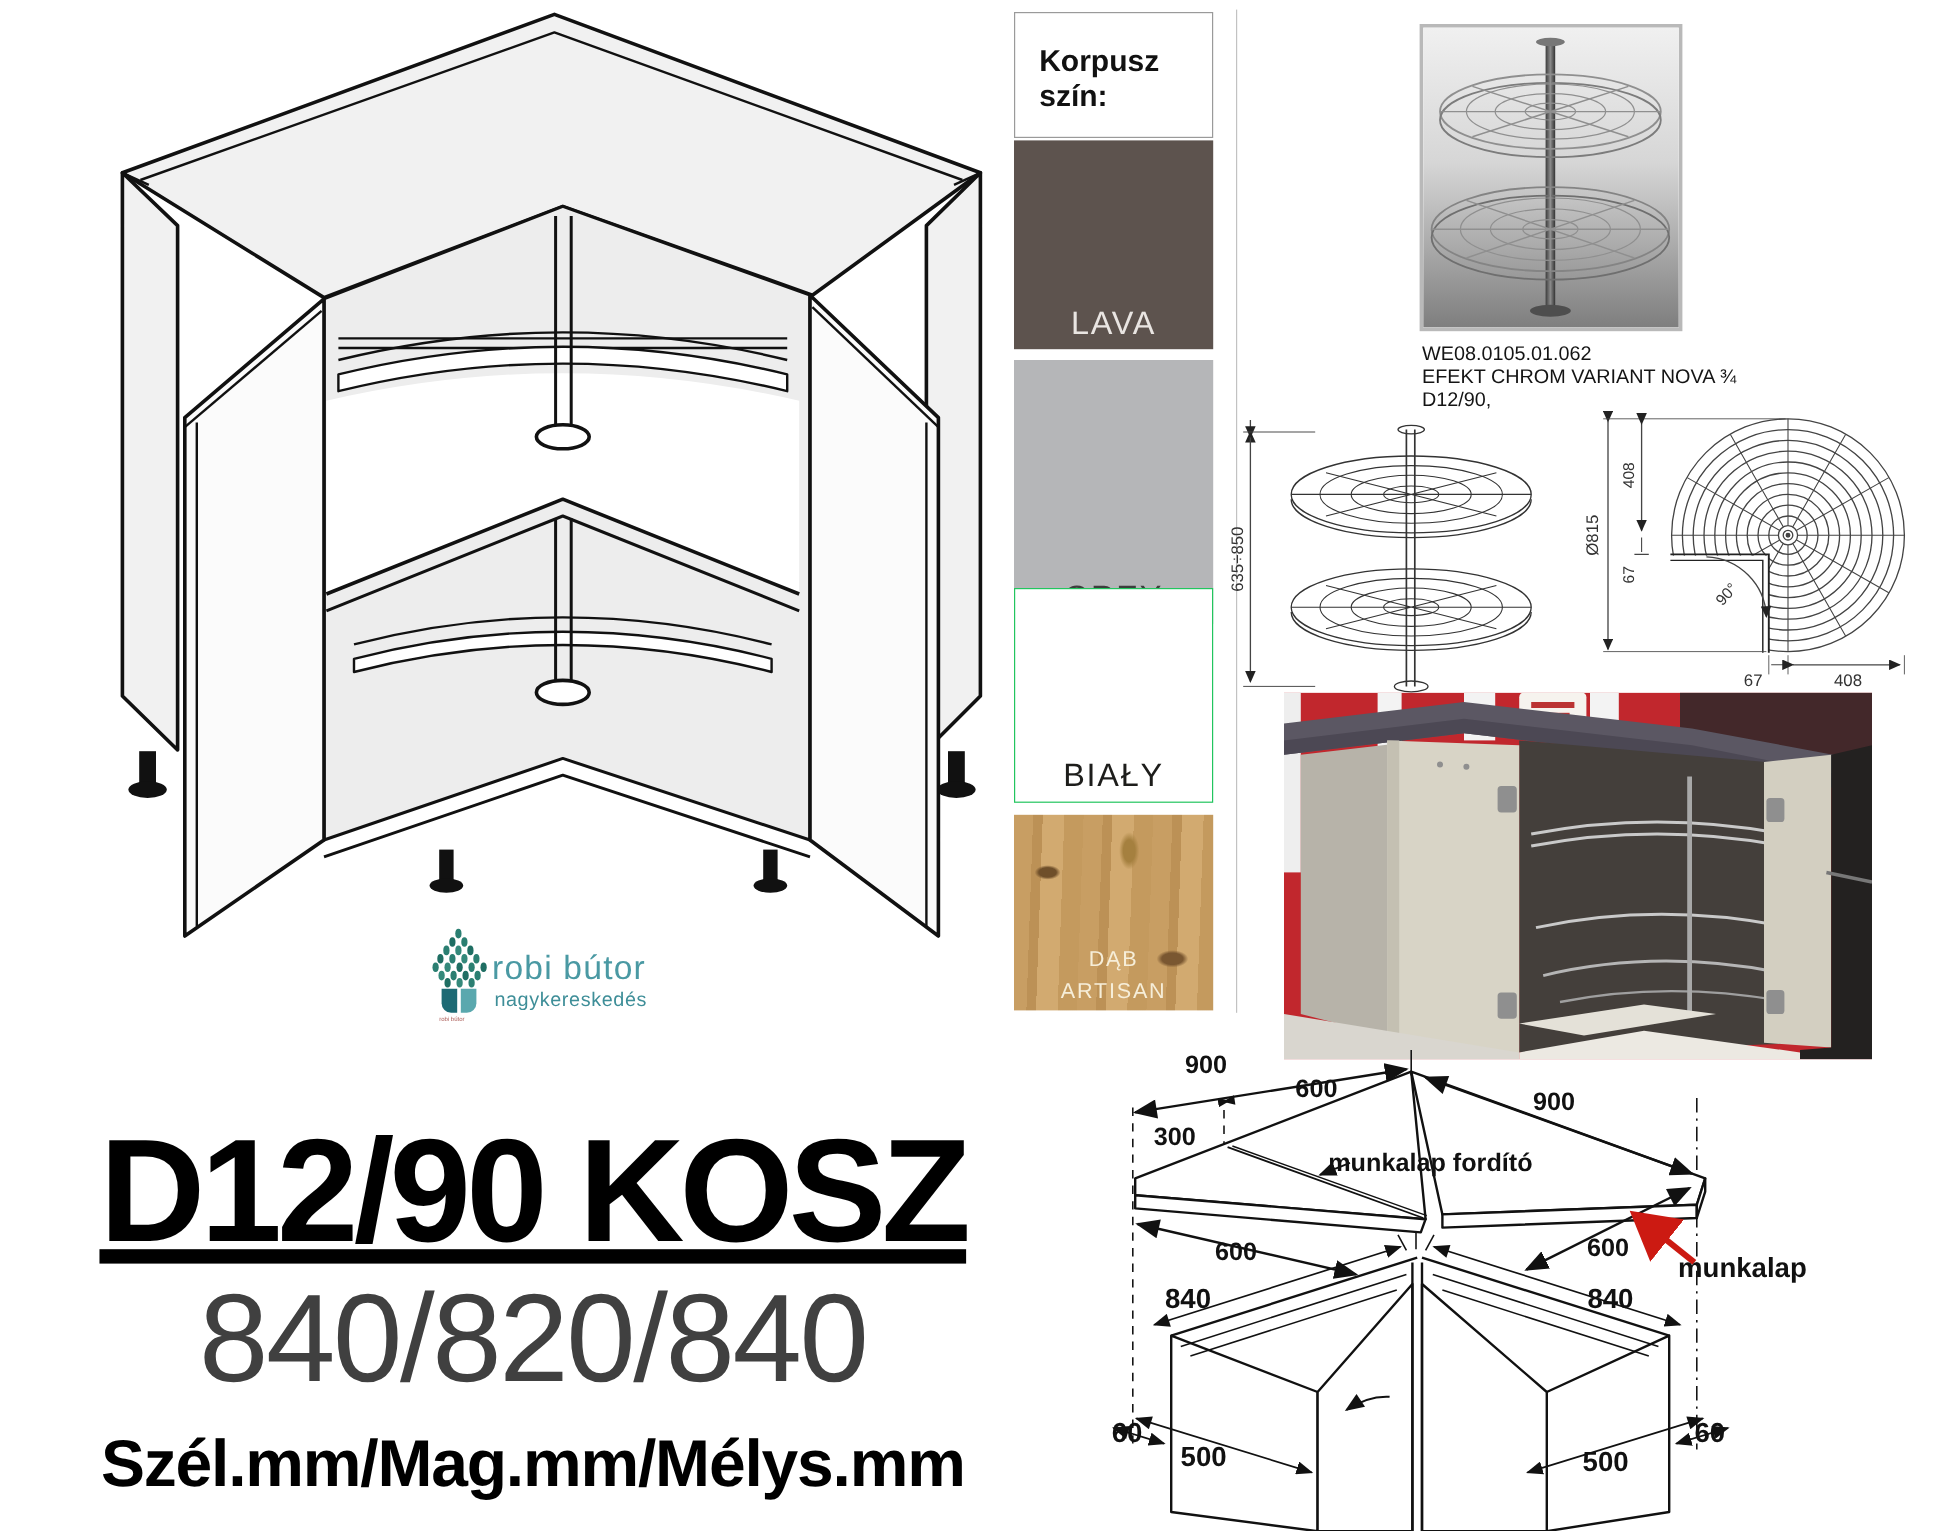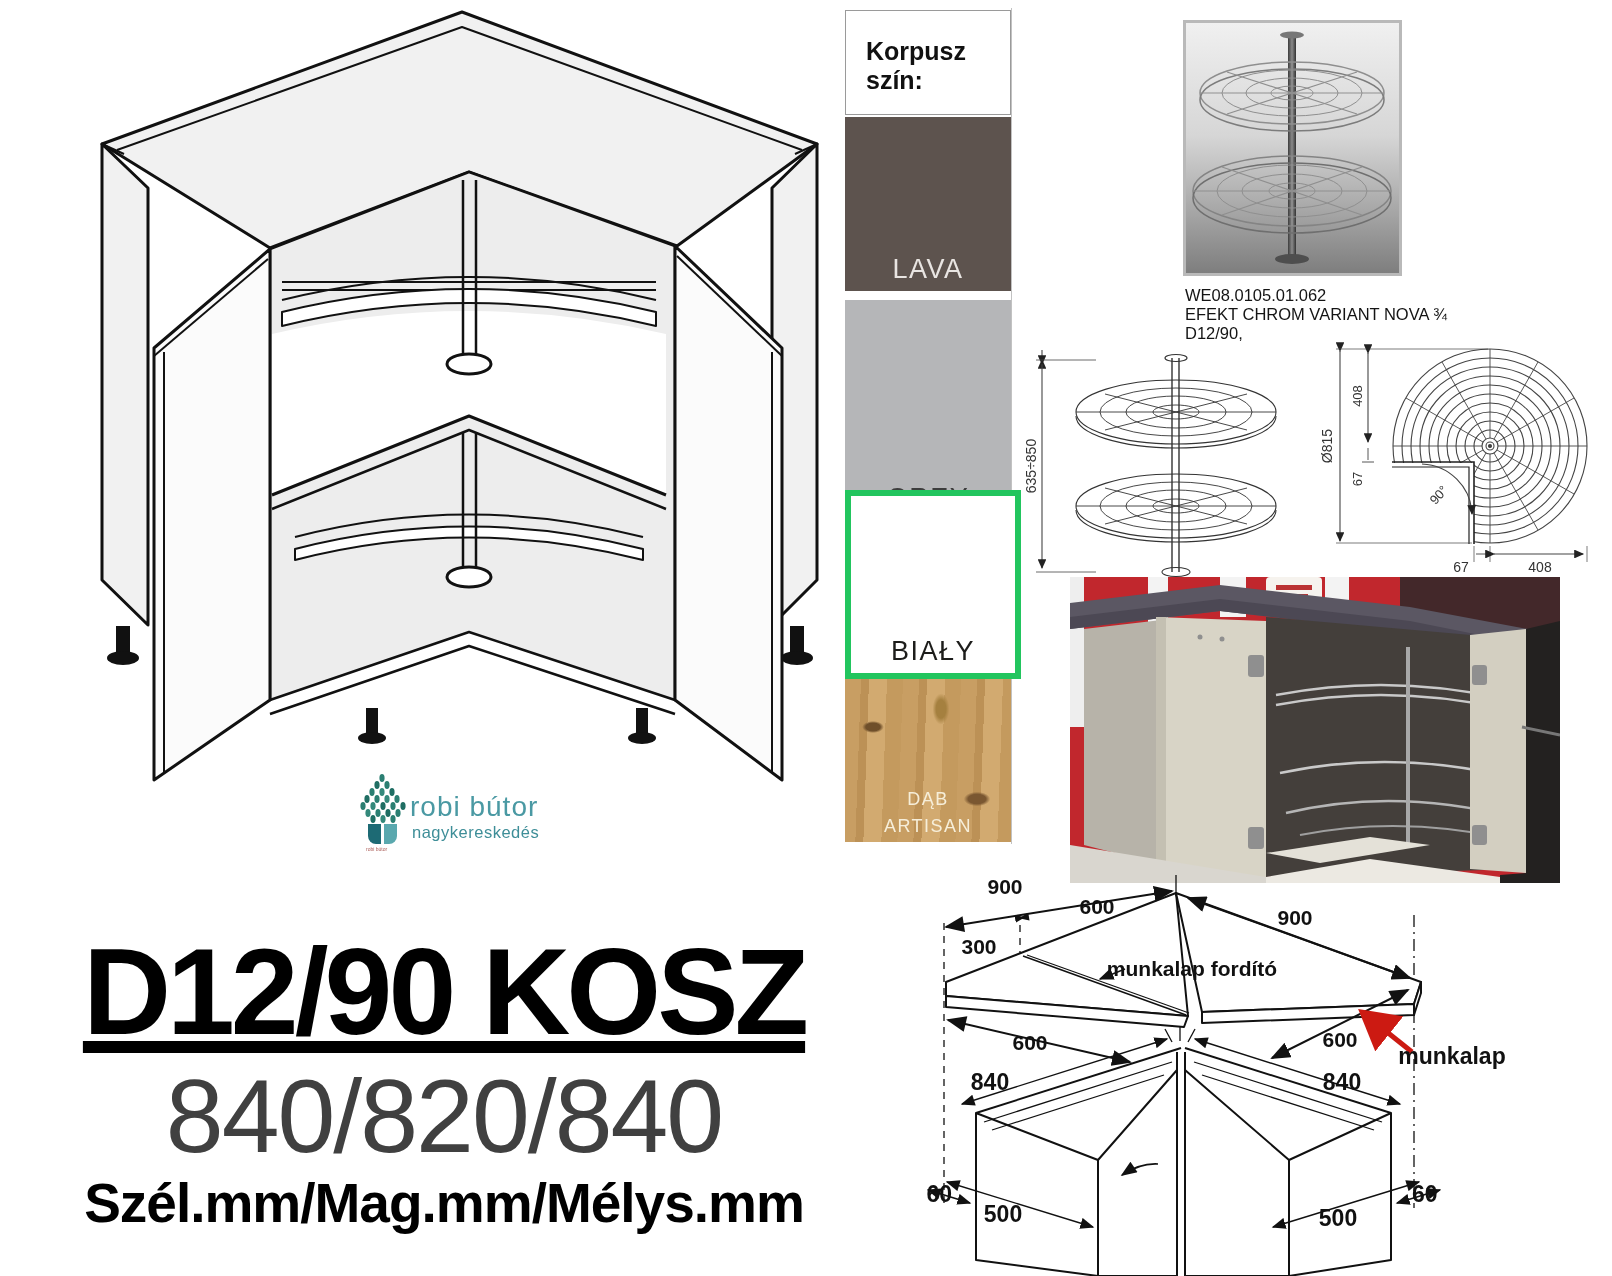--- a/index.html
+++ b/index.html
@@ -5,32 +5,32 @@
   html,body{margin:0;padding:0;background:#888;}
   .page{position:relative;width:1612px;height:1276px;background:#ffffff;overflow:hidden;
         font-family:"Liberation Sans",sans-serif;color:#111;}
   .abs{position:absolute;}
   svg text{font-family:"Liberation Sans",sans-serif;}
 
   
   .title-block{left:70px;top:928px;width:748px;text-align:center;}
   .main-title{font-size:122px;font-weight:800;letter-spacing:-4px;line-height:1.05;color:#000;white-space:nowrap;text-decoration:underline;}
   .dim-line{font-size:104px;font-weight:400;letter-spacing:-2px;line-height:1.0;margin-top:8px;color:#404040;white-space:nowrap;}
-  .legend-line{font-size:55px;font-weight:700;letter-spacing:-1px;line-height:1.0;margin-top:8px;color:#000;white-space:nowrap;}
+  .legend-line{font-size:55px;font-weight:700;letter-spacing:-1px;line-height:1.0;margin-top:24px;color:#000;white-space:nowrap;}
 
   
-  .swatch-col{left:845px;top:8px;width:166px;height:836px;border-right:1px solid #c2c2c2;}
+  .swatch-col{left:845px;top:8px;width:166px;height:836px;border-right:1px solid #c2c2c2;padding-left:19px;}
   .swatch-header{position:absolute;left:0;top:2px;width:164px;height:103px;background:#fff;border:1px solid #9a9a9a;}
   .swatch-header span{position:absolute;left:20px;top:26px;font-size:25px;font-weight:700;color:#111;}
   .swatch{position:absolute;left:0;width:166px;}
   .swatch-label{position:absolute;left:0;bottom:6px;width:100%;text-align:center;
                 font-size:27px;font-weight:300;letter-spacing:1.5px;}
   .sw-lava{top:109px;height:174px;background:#5d534e;}
   .sw-grey{top:292px;height:220px;background:#b5b6b8;}
-  .sw-bialy{top:482px;height:177px;background:#ffffff;border:6px solid #22c55e;width:164px;}
+  .sw-bialy{top:482px;height:177px;background:#ffffff;border:1px solid #22c55e;width:164px;}
   .sw-dab{top:671px;height:163px;
      background:
        radial-gradient(ellipse 18px 10px at 28px 48px, #6f4f2a 0 40%, rgba(111,79,42,0) 60%),
        radial-gradient(ellipse 22px 12px at 132px 120px, #7a5731 0 40%, rgba(122,87,49,0) 60%),
        radial-gradient(ellipse 14px 26px at 96px 30px, #a5803f 0 35%, rgba(165,128,63,0) 60%),
        repeating-linear-gradient(92deg,#c89e63 0 16px,#bc9156 16px 24px,#d2aa70 24px 42px,#c49a5e 42px 58px);}
   .sw-dab .swatch-label{bottom:2px;font-size:18px;line-height:27px;color:#f6eed9;}
 
   
   .part-text{left:1185px;top:286px;font-size:16.5px;line-height:19px;color:#141414;}

